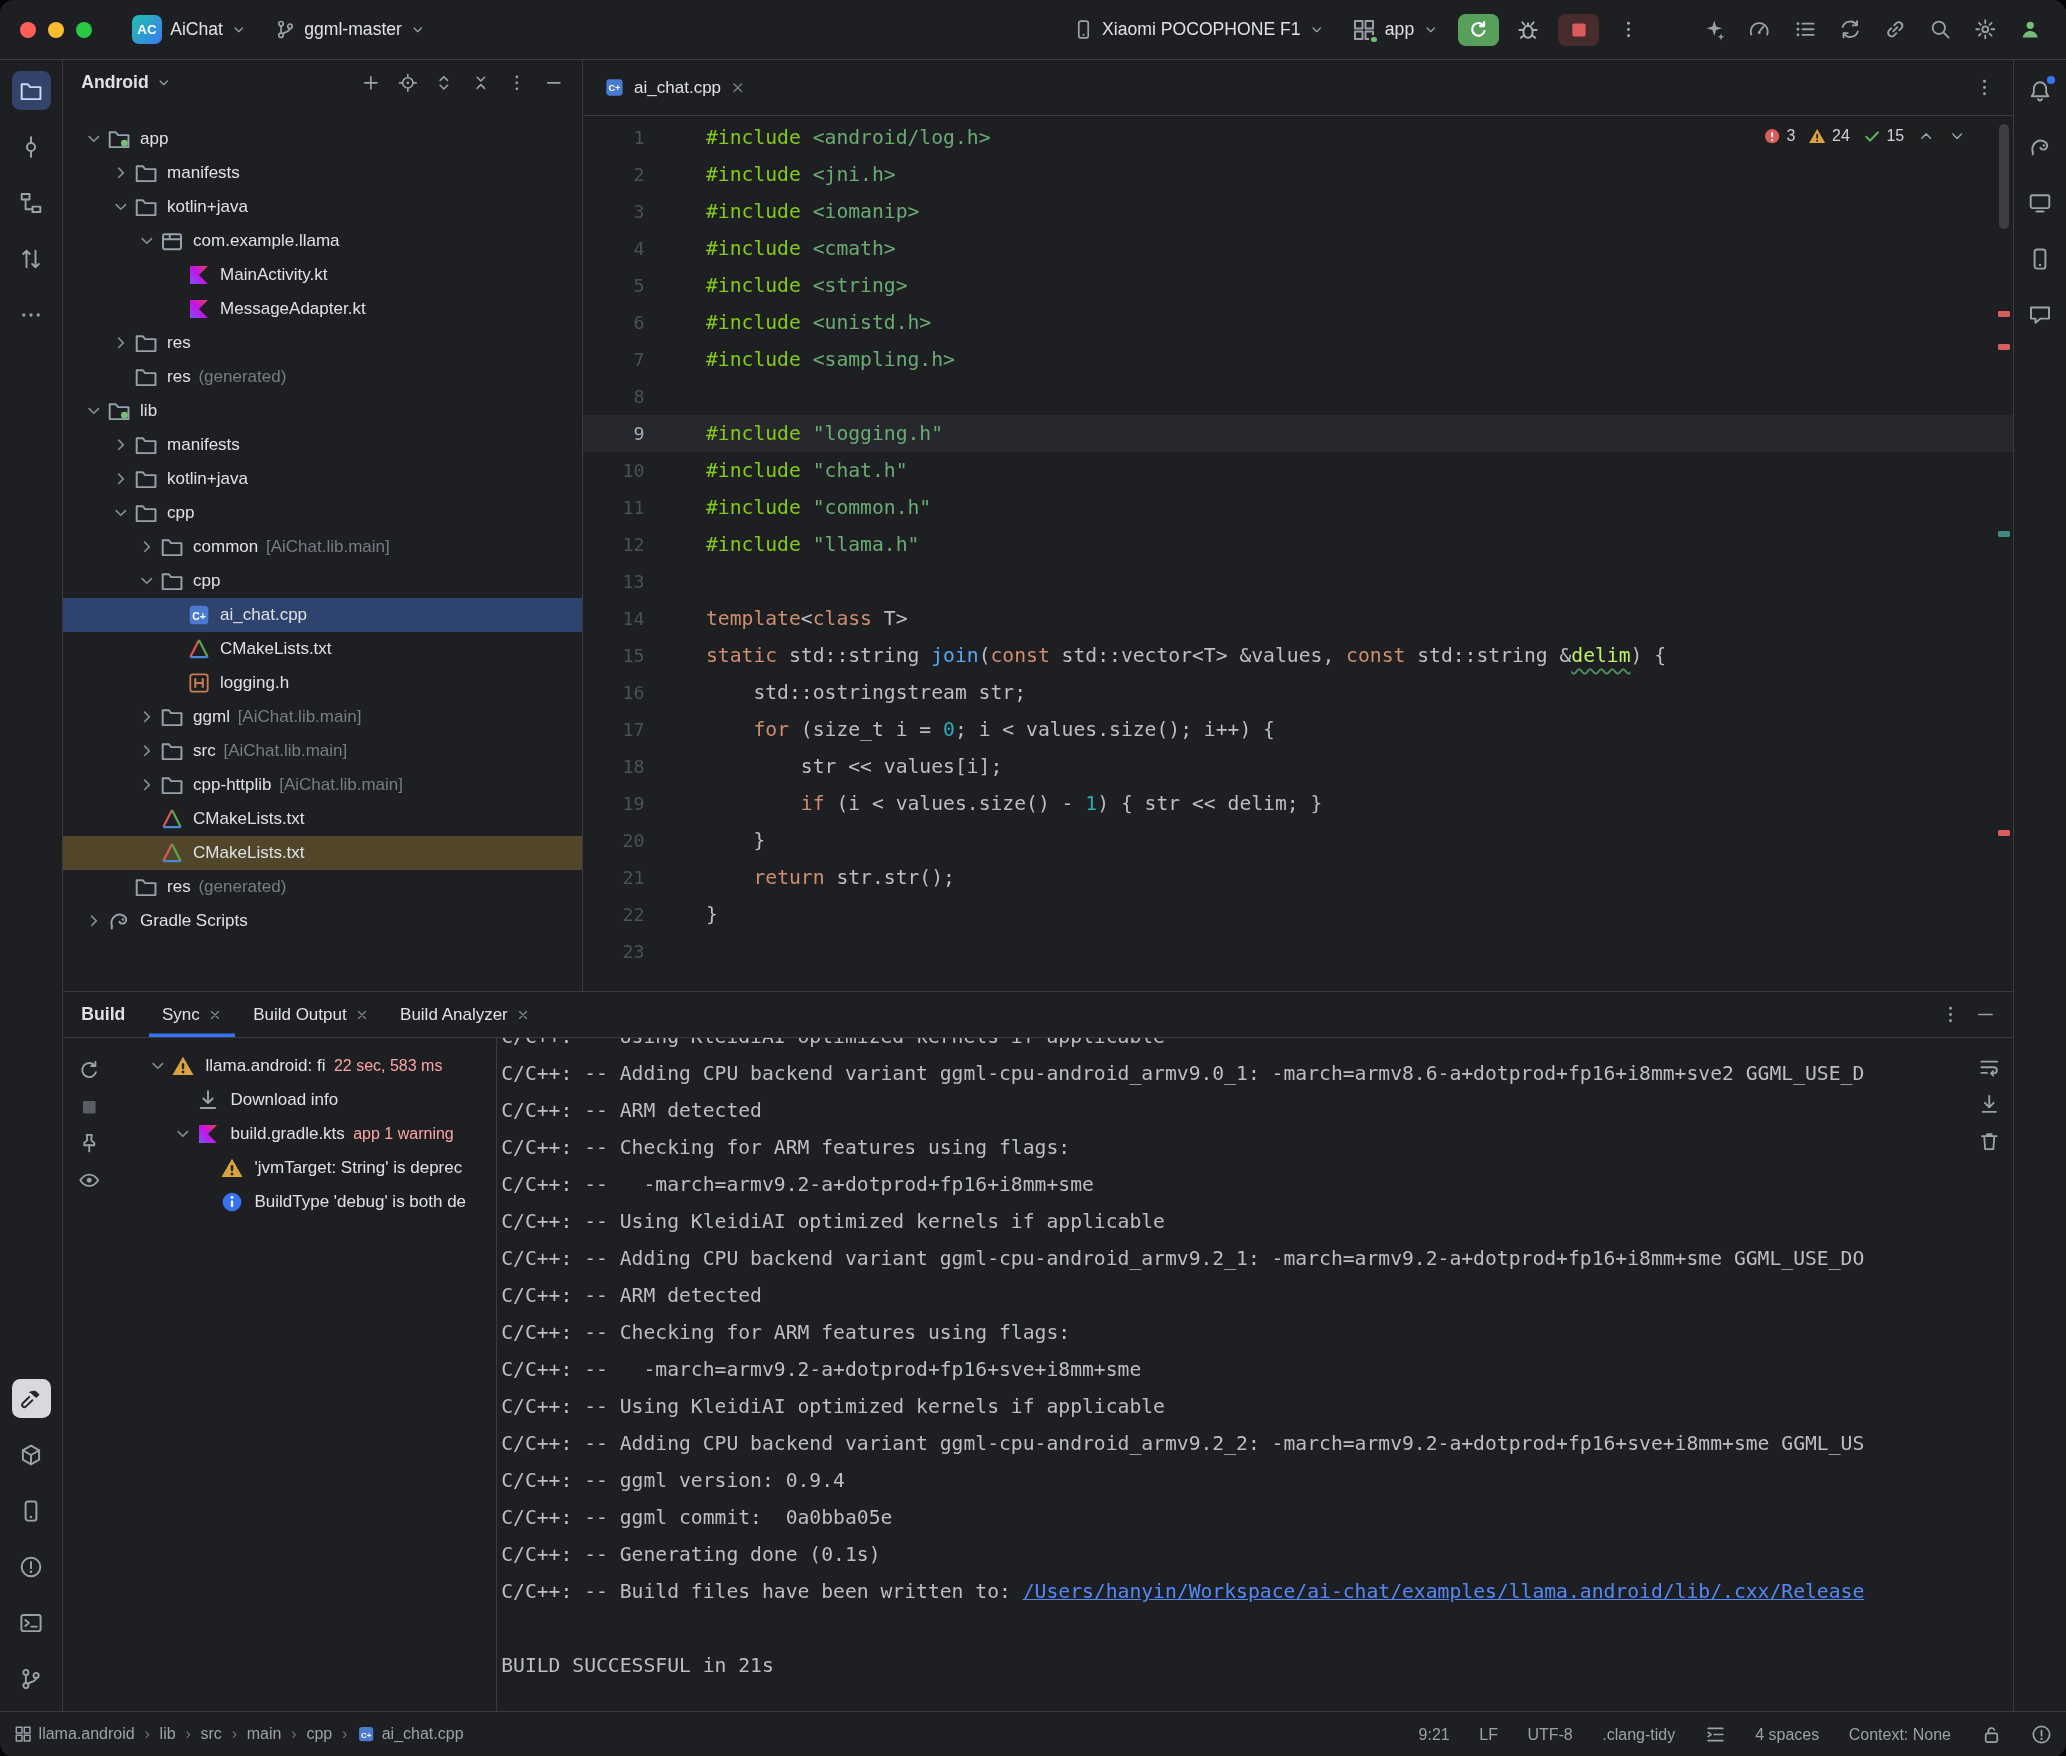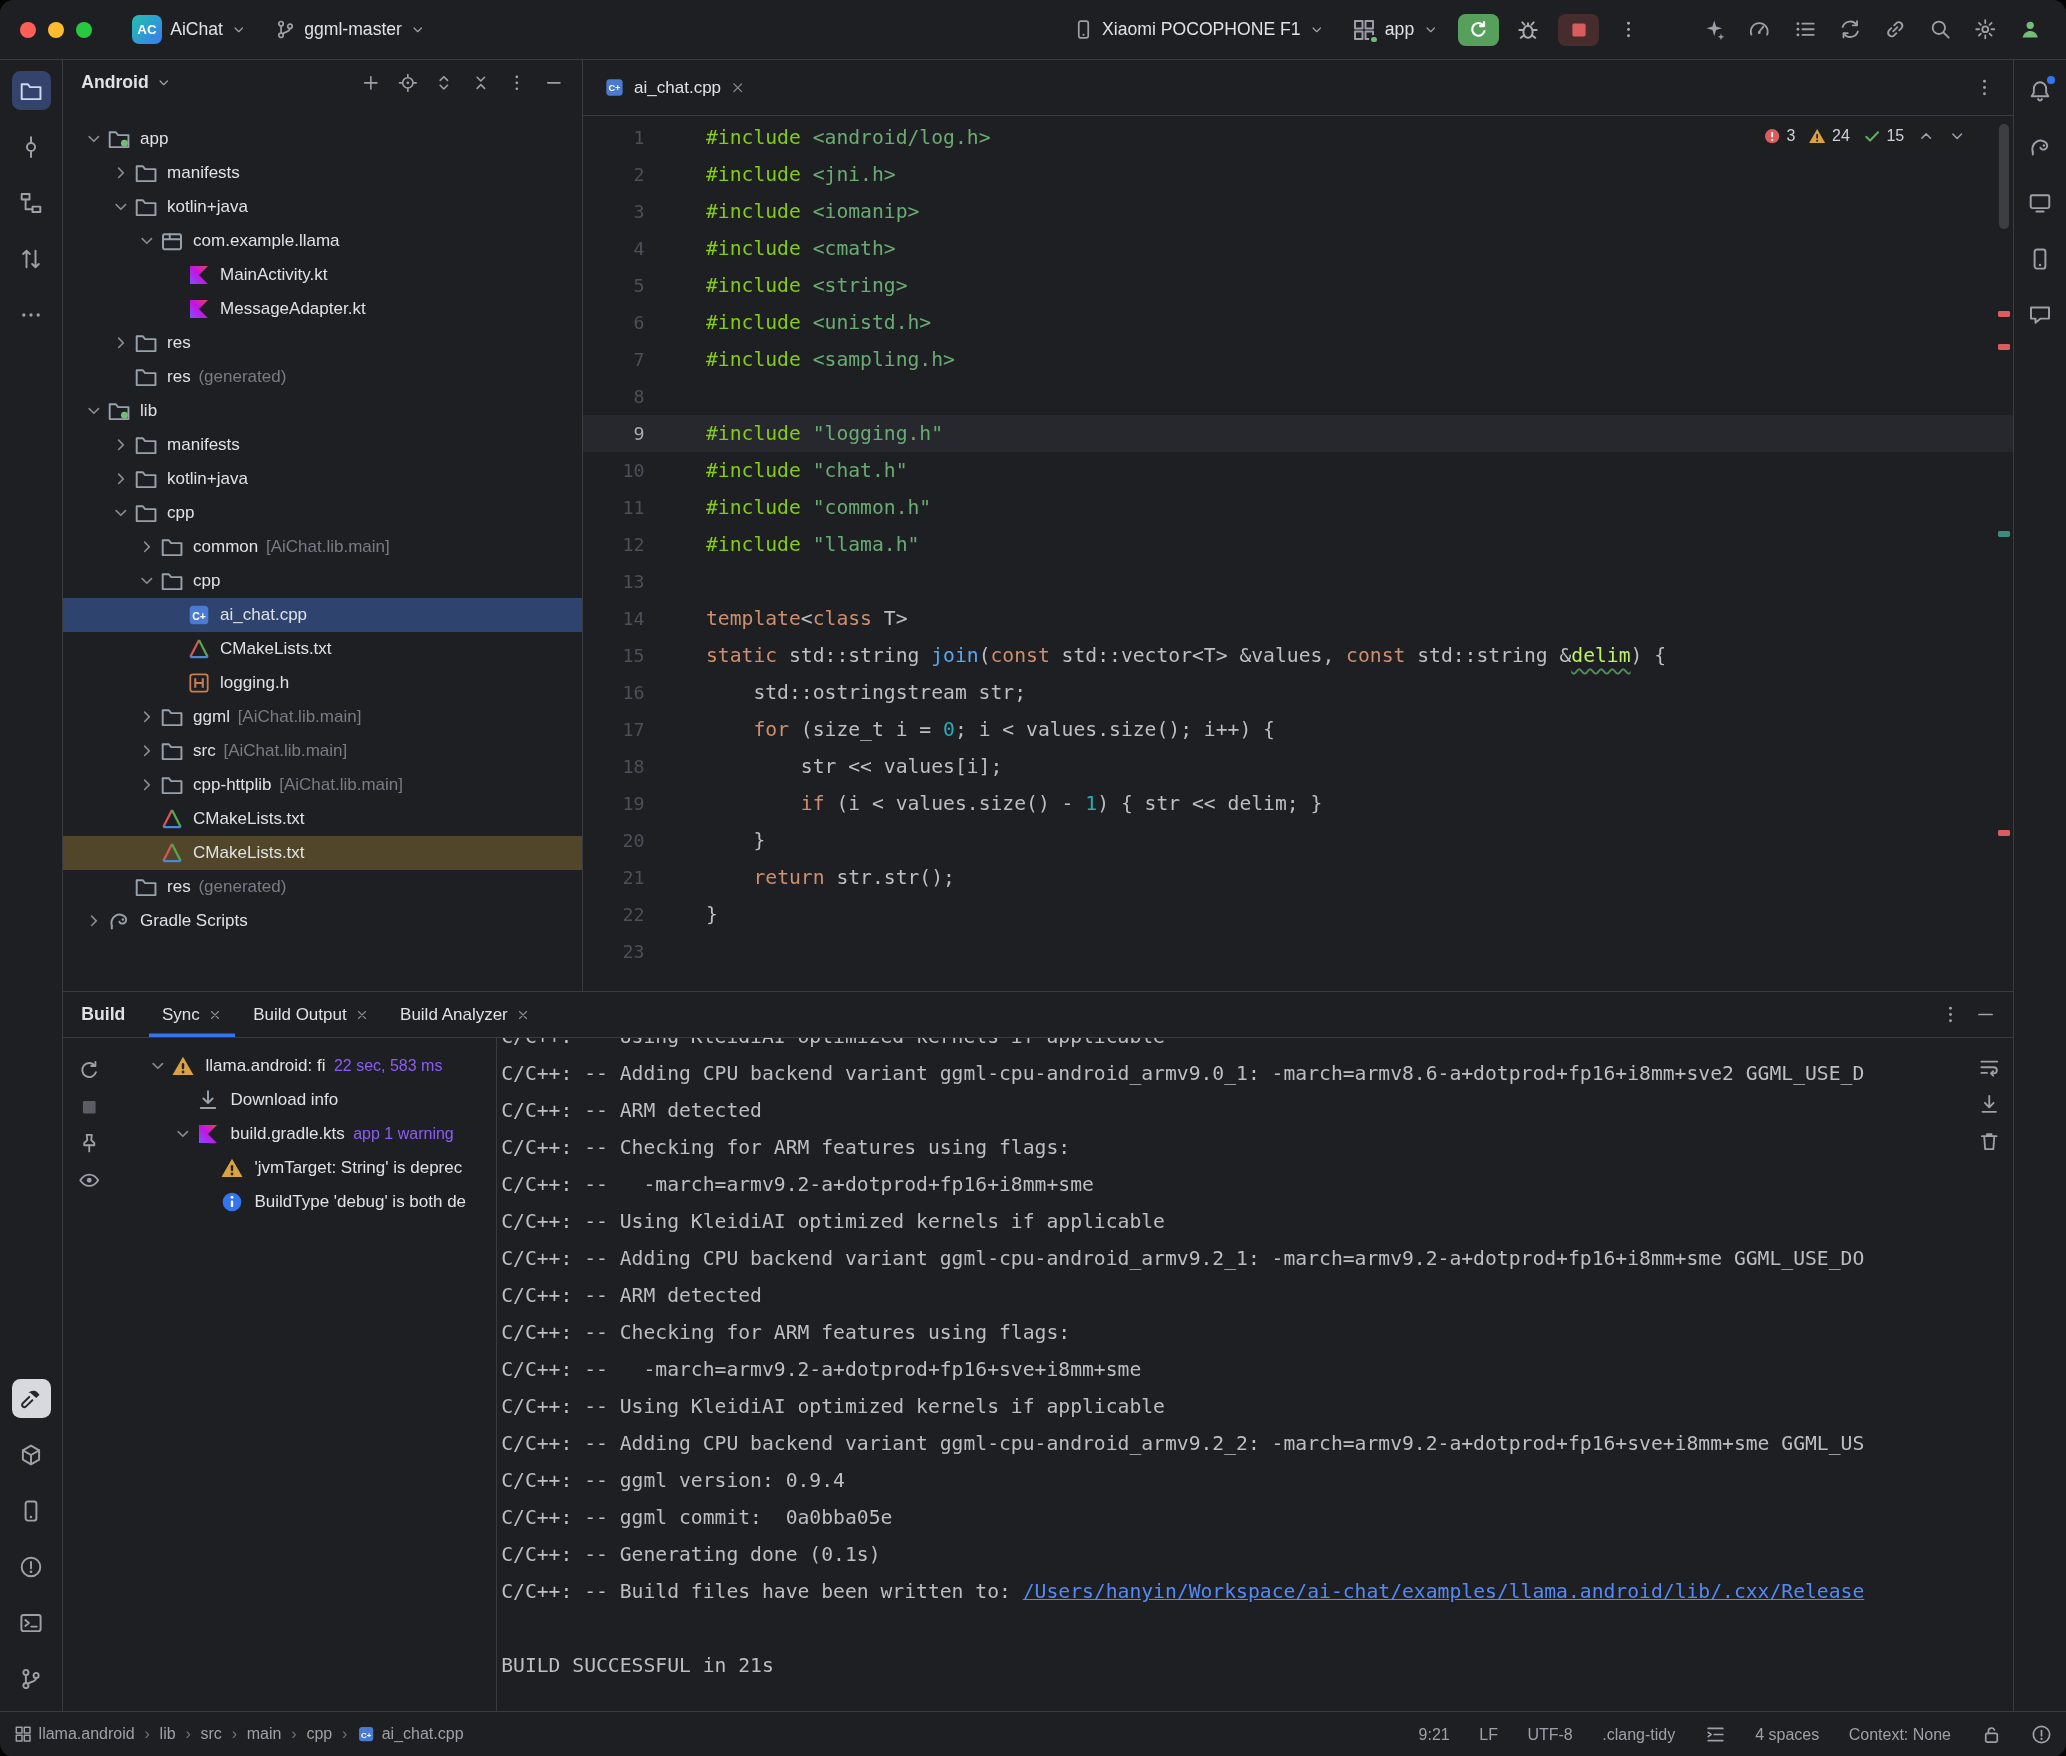--- a/index.html
+++ b/index.html
@@ -121,21 +121,21 @@
   .btab .tclose{width:14px;height:14px}
   .bt-right{margin-left:auto;display:flex;gap:14px;color:#9da0a8}
   .build-body{flex:1;display:flex;min-height:0}
   .b-toolbar{width:53px;flex:none;display:flex;flex-direction:column;align-items:center;
              padding-top:21px;gap:12.7px;color:#9da0a8}
   .b-toolbar .icon24 svg{width:22.5px;height:22.5px}
   .b-toolbar [data-icon="stopsquare"]{color:#5a5d63}
   .b-tree{width:380px;flex:none;padding-top:11.2px;overflow:hidden}
   .b-tree .tree-row{gap:0}
   .b-tree .tlabel{margin-left:1.4px}
-  .b-tree .tmeta{color:#8b5cf6;margin-left:8.4px;font-size:16px}
+  .b-tree .tmeta{color:#fca5a5;margin-left:8.4px;font-size:16px}
   .b-console{flex:1;min-width:0;position:relative;overflow:hidden;
              border-left:1.4px solid #393b40;padding-left:4.2px}
   .con-scroll{margin-top:-19.7px}
   .con-line{height:37px;line-height:37px;white-space:pre;overflow:hidden;
             font-family:"DejaVu Sans Mono",monospace;font-size:19.7px;color:#bcbec4}
   .con-link{color:#548af7;text-decoration:underline;cursor:pointer}
   .con-tools{position:absolute;top:18.3px;right:11.2px;display:flex;flex-direction:column;gap:12.7px;
              color:#9da0a8}
   .con-tools .icon24 svg{width:22.5px;height:22.5px}
 

